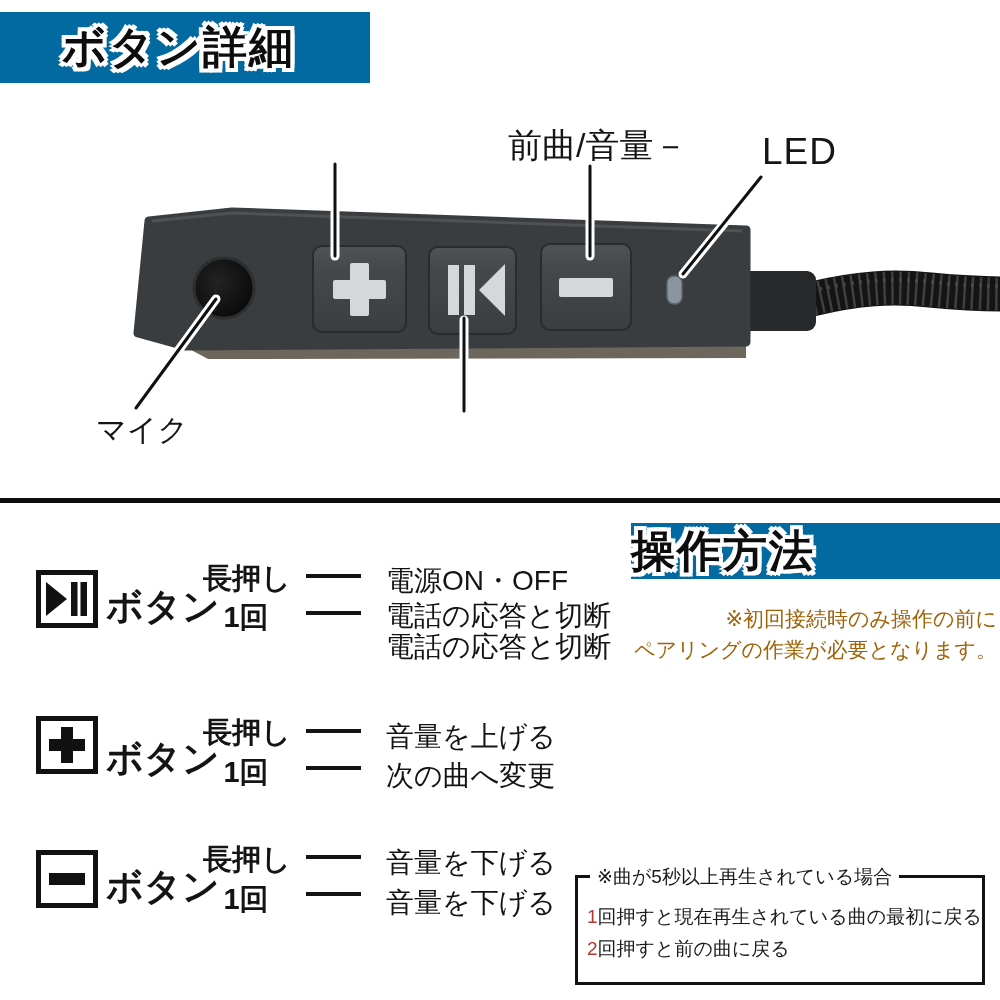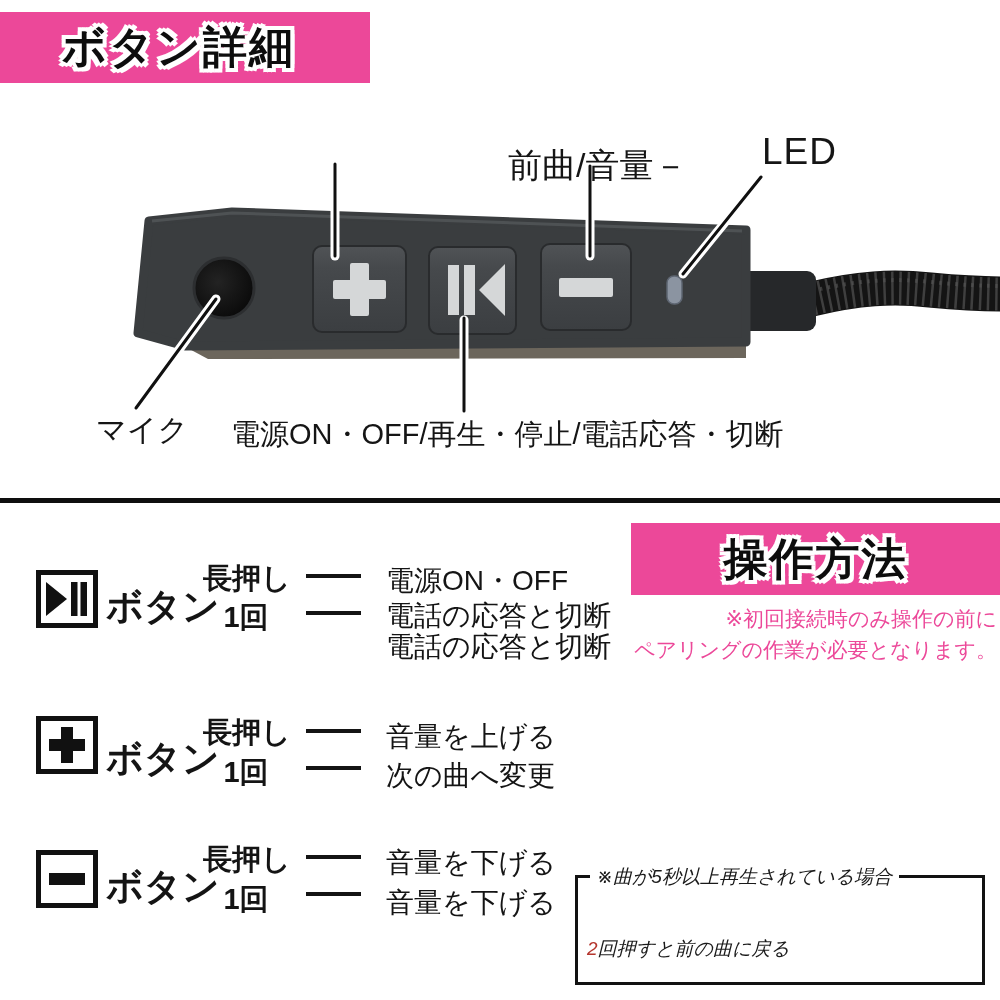--- a/index.html
+++ b/index.html
@@ -2,49 +2,49 @@
 <html><head>
 <meta charset="utf-8">
 <style>
   html,body{margin:0;padding:0;background:#ffffff;}
   .canvas{
     position:relative;width:1000px;height:1000px;background:#ffffff;overflow:hidden;
     font-family:"Liberation Sans","DejaVu Sans",sans-serif;color:#141414;
   }
   .abs{position:absolute;white-space:nowrap;}
   
-  .banner{position:absolute;background:#ec4899;display:flex;align-items:center;}
+  .banner{position:absolute;background:#0369a1;display:flex;align-items:center;}
   .banner-top{left:0;top:12px;width:370px;height:71px;padding-left:62px;box-sizing:border-box;}
-  .banner-op{left:631px;top:523px;width:369px;height:72px;justify-content:center;}
+  .banner-op{left:631px;top:523px;width:369px;height:56px;}
   .banner-title{
     font-size:44px;font-weight:900;letter-spacing:2px;color:#0d0d0d;
     text-shadow:-4px -4px 0 #fff,4px -4px 0 #fff,-4px 4px 0 #fff,4px 4px 0 #fff,
                 -4px 0 0 #fff,4px 0 0 #fff,0 -4px 0 #fff,0 4px 0 #fff,
                 -3px -3px 0 #fff,3px 3px 0 #fff;
   }
   
   .callout-label{font-size:34px;color:#151515;}
   .led-label{font-size:37px;letter-spacing:1px;}
   .mic-label{font-size:30px;margin-left:9px;}
   .multifunc-label{font-size:29px;}
   
   .divider{position:absolute;left:0;top:498px;width:1000px;height:5px;background:#0e0e0e;}
   
   .pairing-note{position:absolute;left:600px;top:603px;width:397px;text-align:right;
-    font-size:21px;line-height:31px;color:#ec4899;}
+    font-size:21px;line-height:31px;color:#a16207;}
   
   .glyph-box{position:absolute;width:52px;height:48px;background:#fff;border:5px solid #111;
     display:flex;align-items:center;justify-content:center;}
   .btn-word{position:absolute;font-size:37px;font-weight:bold;}
   .press-word{position:absolute;font-size:29px;font-weight:bold;}
   .once-word{position:absolute;width:86px;text-align:center;font-size:29px;font-weight:bold;}
   .dash{position:absolute;width:55px;height:4px;background:#141414;}
   .result{position:absolute;font-size:28px;}
   
-  .note-box{position:absolute;left:575px;top:875px;width:404px;height:104px;border:3px solid #121212;font-style:italic;}
+  .note-box{position:absolute;left:575px;top:875px;width:404px;height:104px;border:3px solid #121212;}
   .note-box-title{position:absolute;left:12px;top:-14px;background:#fff;padding:0 7px;
     font-size:19px;white-space:nowrap;color:#1a1a1a;}
   .note-line{position:absolute;left:9px;font-size:19px;white-space:nowrap;color:#1a1a1a;}
   .note-line .num{color:#b5362e;}
 </style>
 </head>
 <body>
 
 <div class="canvas">
 
@@ -115,24 +115,23 @@
       <g stroke="#101010" stroke-width="3">
         <line x1="335" y1="164" x2="335" y2="256"></line>
         <line x1="590" y1="166" x2="590" y2="256"></line>
         <line x1="761" y1="177" x2="683" y2="274"></line>
         <line x1="464" y1="318" x2="464" y2="411"></line>
         <line x1="216" y1="299" x2="136" y2="408"></line>
       </g>
     </g>
   </svg>
 
-  <div class="abs callout-label" style="left:508px;top:123px;margin-top:20px;">前曲/音量－</div>
+  <div class="abs callout-label" style="left:508px;top:123px;">前曲/音量－</div>
   <div class="abs callout-label led-label" style="left:762px;top:131px;">LED</div>
   <div class="abs callout-label mic-label" style="left:87px;top:410px;">マイク</div>
-  <div class="abs callout-label multifunc-label" style="left:231px;top:415px;">電源ON・OFF/再生・停止/電話応答・切断</div>
 
   <div class="divider"></div>
 
   <div class="banner banner-op">
     <span class="banner-title">操作方法</span>
   </div>
 
   <div class="pairing-note">
     <div>※初回接続時のみ操作の前に</div>
     <div>ペアリングの作業が必要となります。</div>
@@ -176,18 +175,21 @@
   <div class="btn-word" style="left:106px;top:862px;">ボタン</div>
   <div class="press-word" style="left:203px;top:840px;">長押し</div>
   <div class="once-word" style="left:203px;top:880px;">1回</div>
   <div class="dash" style="left:306px;top:855px;"></div>
   <div class="dash" style="left:306px;top:892px;"></div>
   <div class="result" style="left:386px;top:844px;">音量を下げる</div>
   <div class="result" style="left:386px;top:884px;">音量を下げる</div>
 
   <div class="note-box">
     <div class="note-box-title">※曲が5秒以上再生されている場合</div>
+    <div class="note-line" style="top:26px;">
+      <span class="num">1</span><span>回押すと現在再生されている曲の最初に戻る</span>
+    </div>
     <div class="note-line" style="top:58px;">
       <span class="num">2</span><span>回押すと前の曲に戻る</span>
     </div>
   </div>
 
 </div>
 
 </body></html>

